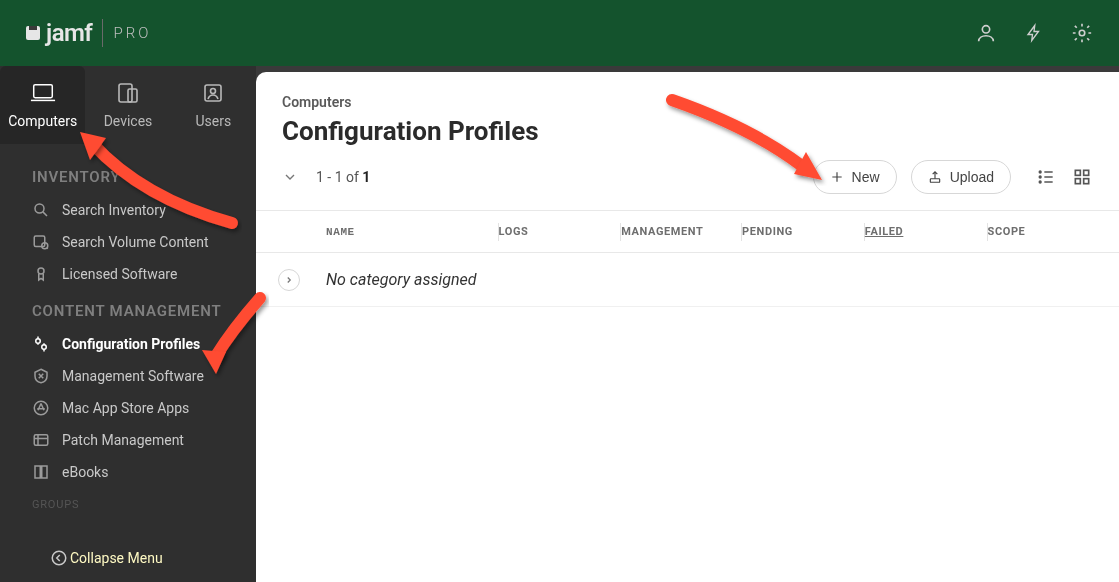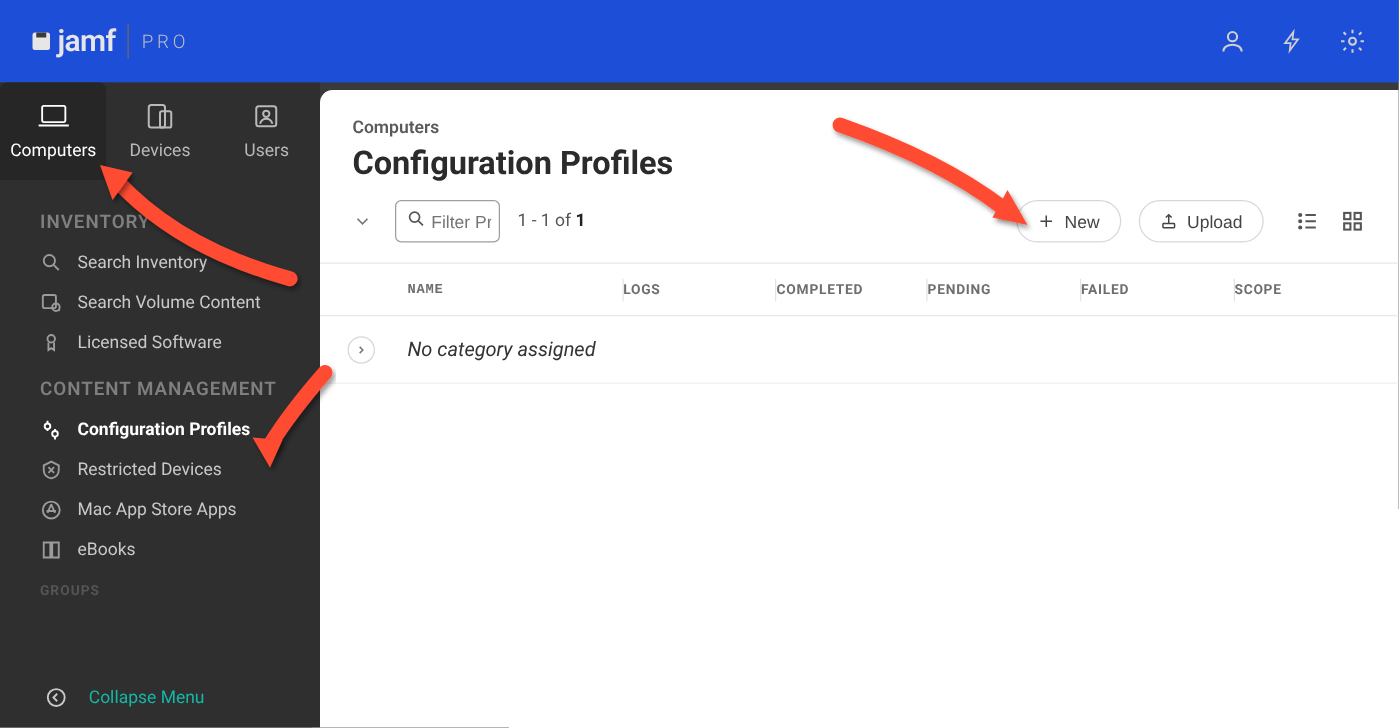--- a/index.html
+++ b/index.html
@@ -8,21 +8,21 @@
     background: #3a3a3a;
     width: 1119px;
     height: 582px;
     overflow: hidden;
     position: relative;
   }
 
   
   .topbar {
     height: 66px;
-    background: #1d4ed8;
+    background: #14532d;
     display: flex;
     align-items: center;
     justify-content: space-between;
     padding: 0 26px;
   }
   .logo-wrap {
     display: flex;
     align-items: center;
     color: #e6e6e6;
   }
@@ -119,34 +119,34 @@
     cursor:pointer;
   }
   .side-item.active { color:#fff; font-weight:700; }
   .side-item .sicon { width:18px; height:18px; color:#9b9b9b; display:flex; align-items:center; justify-content:center; flex-shrink:0; }
   .side-item.active .sicon { color:#fff; }
 
   .collapse {
     height:48px;
     display:flex;
     align-items:center;
-    gap:17px;
-    padding-left:36px;
+    gap:2px;
+    padding-left:50px;
     font-size:14px;
-    color:#14b8a6;
+    color:#fef9c3;
     border-top: none;
     cursor:pointer;
     background:#2f2f2f;
   }
 
   .groups-label {
     font-size:11px;
     letter-spacing:0.8px;
     color:#555;
-    font-weight:700;
+    font-weight:400;
     padding: 10px 0 0 32px;
   }
 
   
   .main {
     flex:1;
     background:#fff;
     border-radius: 10px 0 0 0;
     margin-top: 6px;
     display:flex;
@@ -225,21 +225,21 @@
   .thead .col { position:relative; }
   .thead .col::after {
     content:''; position:absolute; right:0; top:50%; transform:translateY(-50%);
     width:1px; height:18px; background:#e3e3e3;
   }
   .thead .col:last-child::after { display:none; }
   .col.name { width:180px;font-family:Liberation Mono, monospace; }
   .col.logs { width:128px; }
   .col.comp { width:126px; }
   .col.pend { width:128px; }
-  .col.fail { width:128px; }
+  .col.fail { width:128px;text-decoration:underline; }
   .col.scope { width:110px; }
 
   .row {
     display:flex;
     align-items:center;
     height:54px;
     padding: 0 26px 0 22px;
     border-bottom:1px solid #f0f0f0;
     font-style:italic;
   }
@@ -373,30 +373,39 @@
           </span>
         <span>Configuration Profiles</span>
       </div>
       <div class="side-item">
         <span class="sicon">
             <svg width="18" height="18" viewBox="0 0 24 24" fill="none" stroke="currentColor" stroke-width="2">
               <path d="M12 3l8 4v5c0 5-3.5 8-8 9-4.5-1-8-4-8-9V7l8-4z"></path>
               <path d="m9 9 6 6M15 9l-6 6"></path>
             </svg>
           </span>
-        <span>Restricted Devices</span>
+        <span>Management Software</span>
       </div>
       <div class="side-item">
         <span class="sicon">
             <svg width="18" height="18" viewBox="0 0 24 24" fill="none" stroke="currentColor" stroke-width="2">
               <circle cx="12" cy="12" r="9"></circle>
               <path d="M12 6l-4 9M12 6l4 9M7 13h10"></path>
             </svg>
           </span>
         <span>Mac App Store Apps</span>
+      </div>
+      <div class="side-item">
+        <span class="sicon">
+            <svg width="18" height="18" viewBox="0 0 24 24" fill="none" stroke="currentColor" stroke-width="2">
+              <rect x="3" y="5" width="18" height="14" rx="2"></rect>
+              <path d="M3 10h18M8 5v14"></path>
+            </svg>
+          </span>
+        <span>Patch Management</span>
       </div>
       <div class="side-item">
         <span class="sicon">
             <svg width="18" height="18" viewBox="0 0 24 24" fill="none" stroke="currentColor" stroke-width="2">
               <path d="M4 4h7v16H4zM13 4h7v16h-7zM11 4v16"></path>
             </svg>
           </span>
         <span>eBooks</span>
       </div>
 
@@ -419,27 +428,20 @@
       <div class="breadcrumb">Computers</div>
       <div class="page-title">Configuration Profiles</div>
     </div>
 
     <div class="toolbar">
       <span class="chev-btn">
         <svg width="16" height="16" viewBox="0 0 24 24" fill="none" stroke="currentColor" stroke-width="2">
             <path d="m6 9 6 6 6-6"></path>
           </svg>
       </span>
-      <div class="filter">
-        <span style="color:#555"><svg width="16" height="16" viewBox="0 0 24 24" fill="none" stroke="currentColor" stroke-width="2">
-              <circle cx="10" cy="10" r="6"></circle>
-              <path d="m20 20-5.5-5.5"></path>
-            </svg></span>
-        <input type="text" placeholder="Filter Pr" style="">
-      </div>
       <span class="count">
         <span>1 - 1 of </span><b>1</b>
       </span>
       <span class="spacer"></span>
       <button class="pill">
         <span style="display:flex">
             <svg width="14" height="14" viewBox="0 0 24 24" fill="none" stroke="currentColor" stroke-width="2">
               <path d="M12 4v16M4 12h16"></path>
             </svg>
           </span>
@@ -470,21 +472,21 @@
               <rect x="4" y="14" width="6" height="6"></rect>
               <rect x="14" y="14" width="6" height="6"></rect>
             </svg>
           </span>
       </div>
     </div>
 
     <div class="thead">
       <div class="col name">NAME</div>
       <div class="col logs">LOGS</div>
-      <div class="col comp">COMPLETED</div>
+      <div class="col comp">MANAGEMENT</div>
       <div class="col pend">PENDING</div>
       <div class="col fail">FAILED</div>
       <div class="col scope">SCOPE</div>
     </div>
 
     <div class="row">
       <span class="row-exp">
         <svg width="10" height="10" viewBox="0 0 24 24" fill="none" stroke="currentColor" stroke-width="3">
             <path d="m9 6 6 6-6 6"></path>
           </svg>

